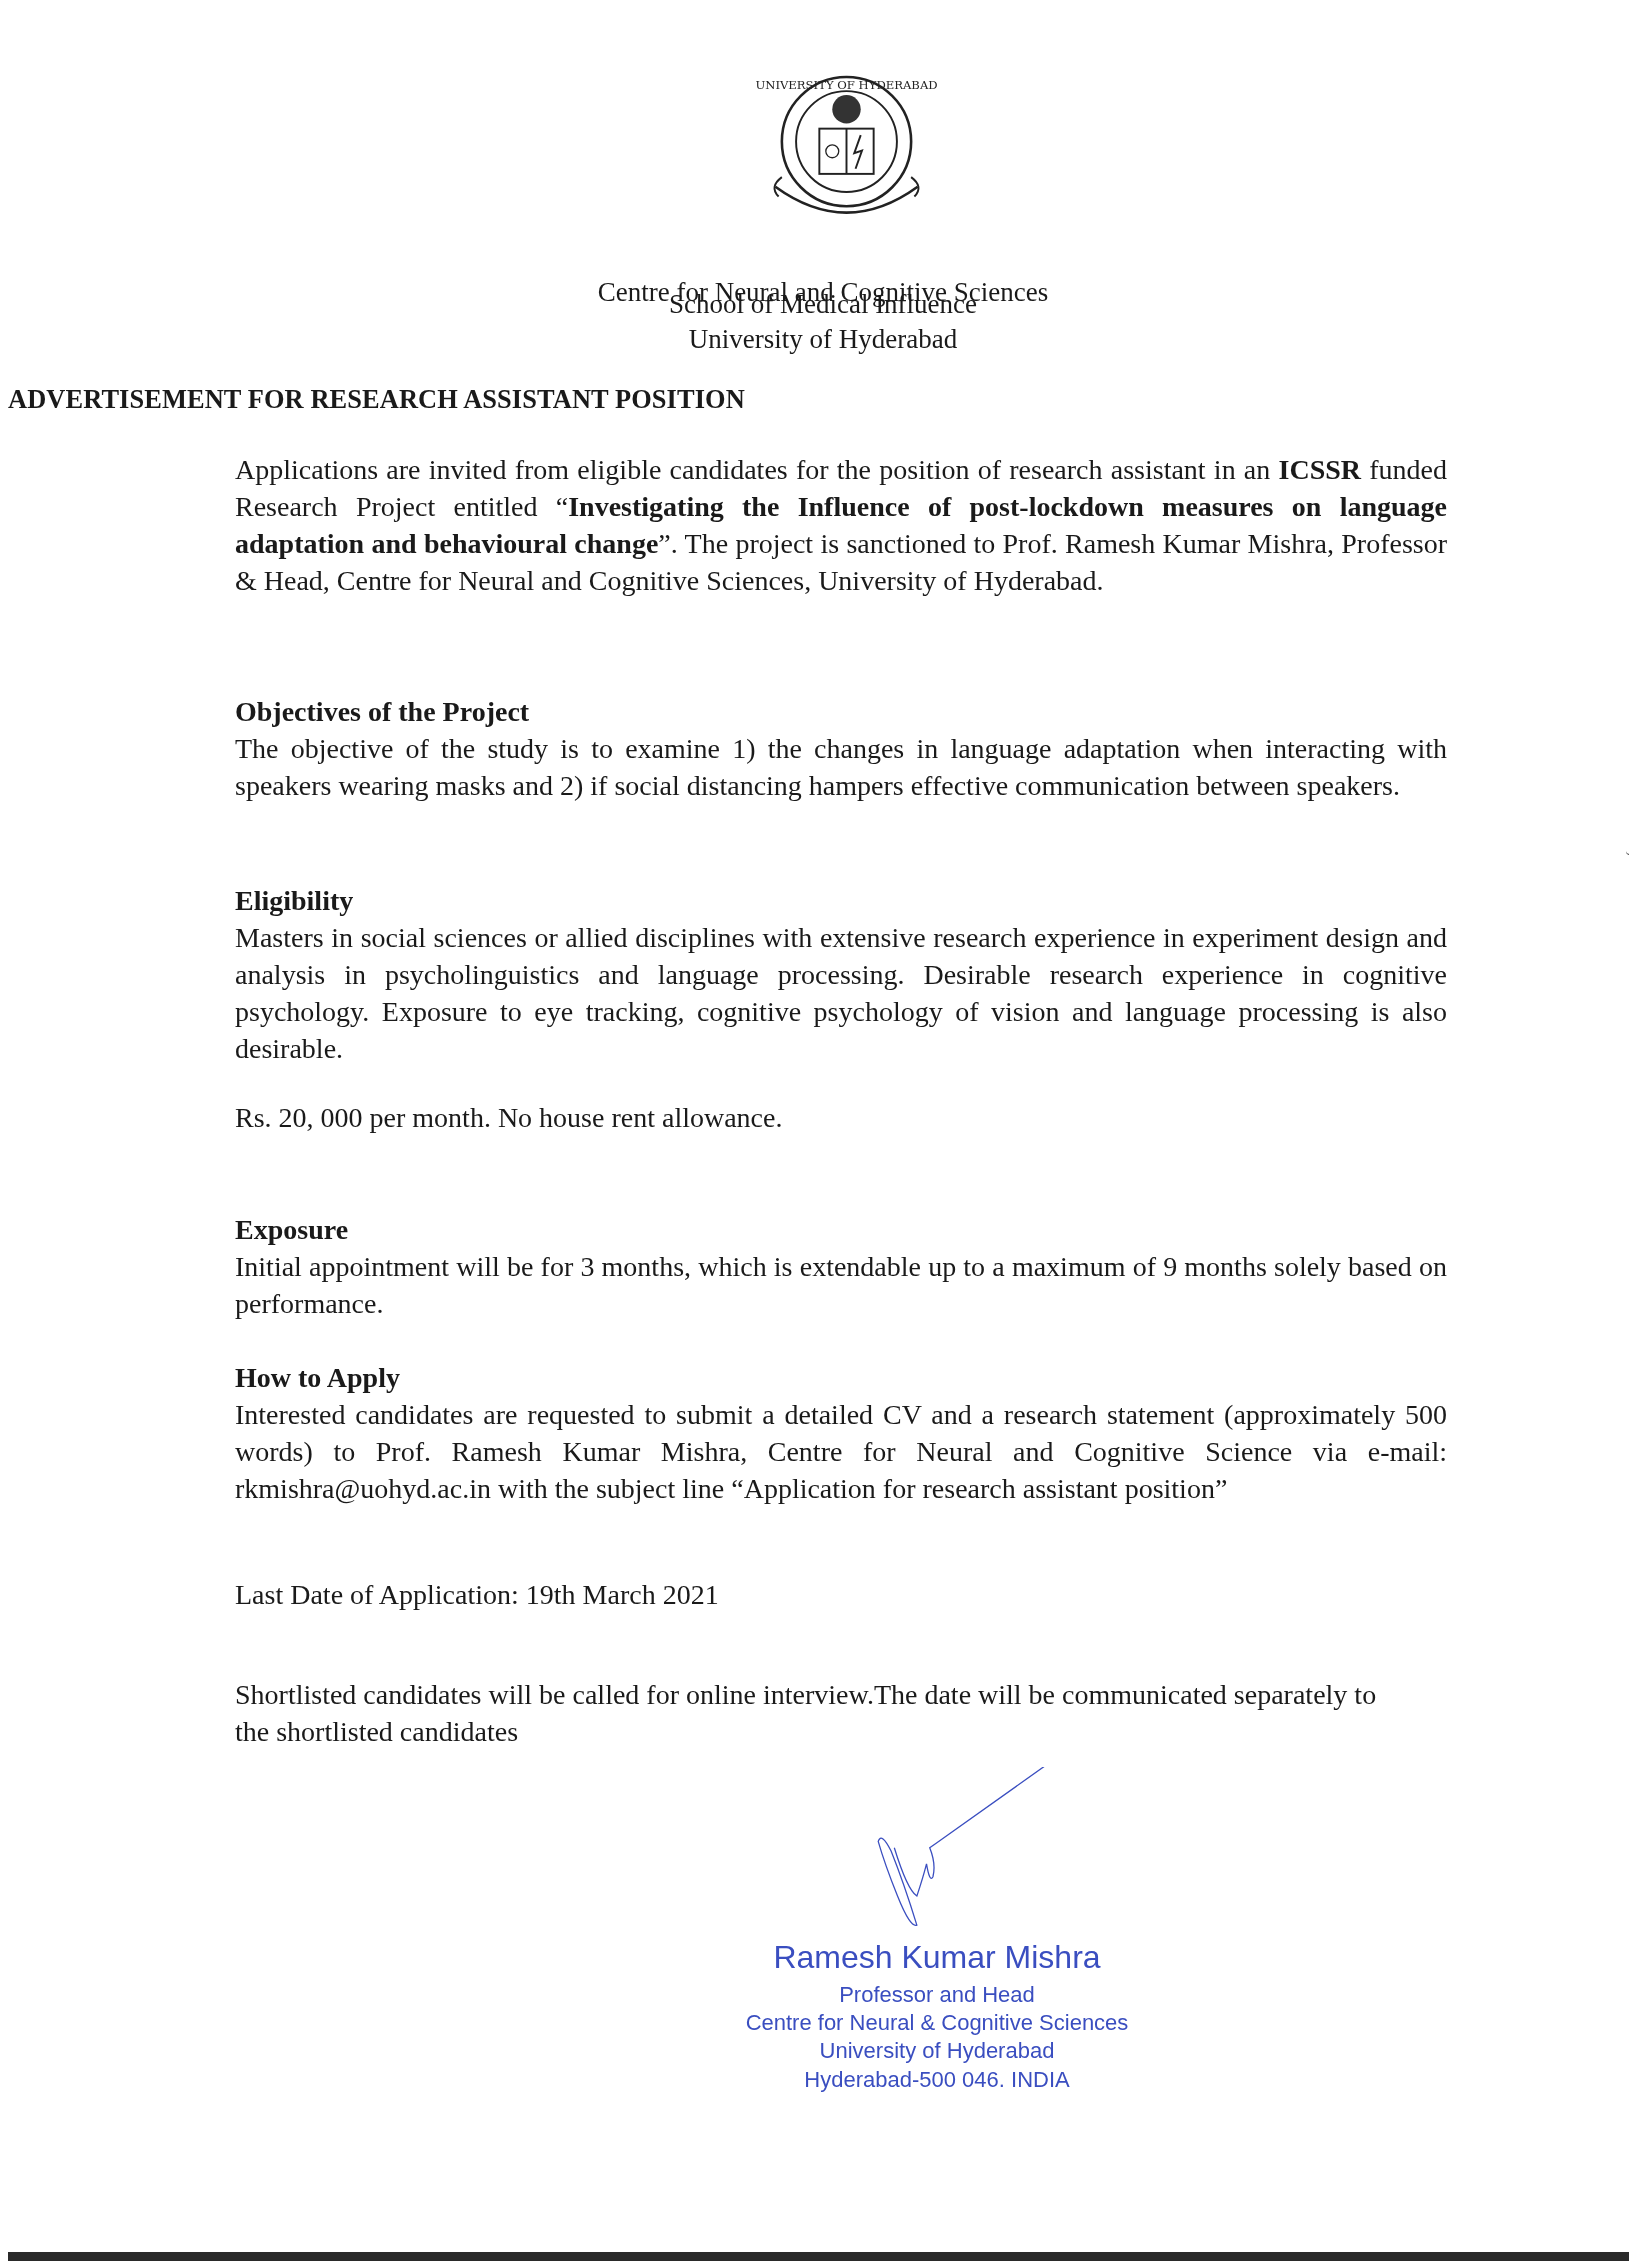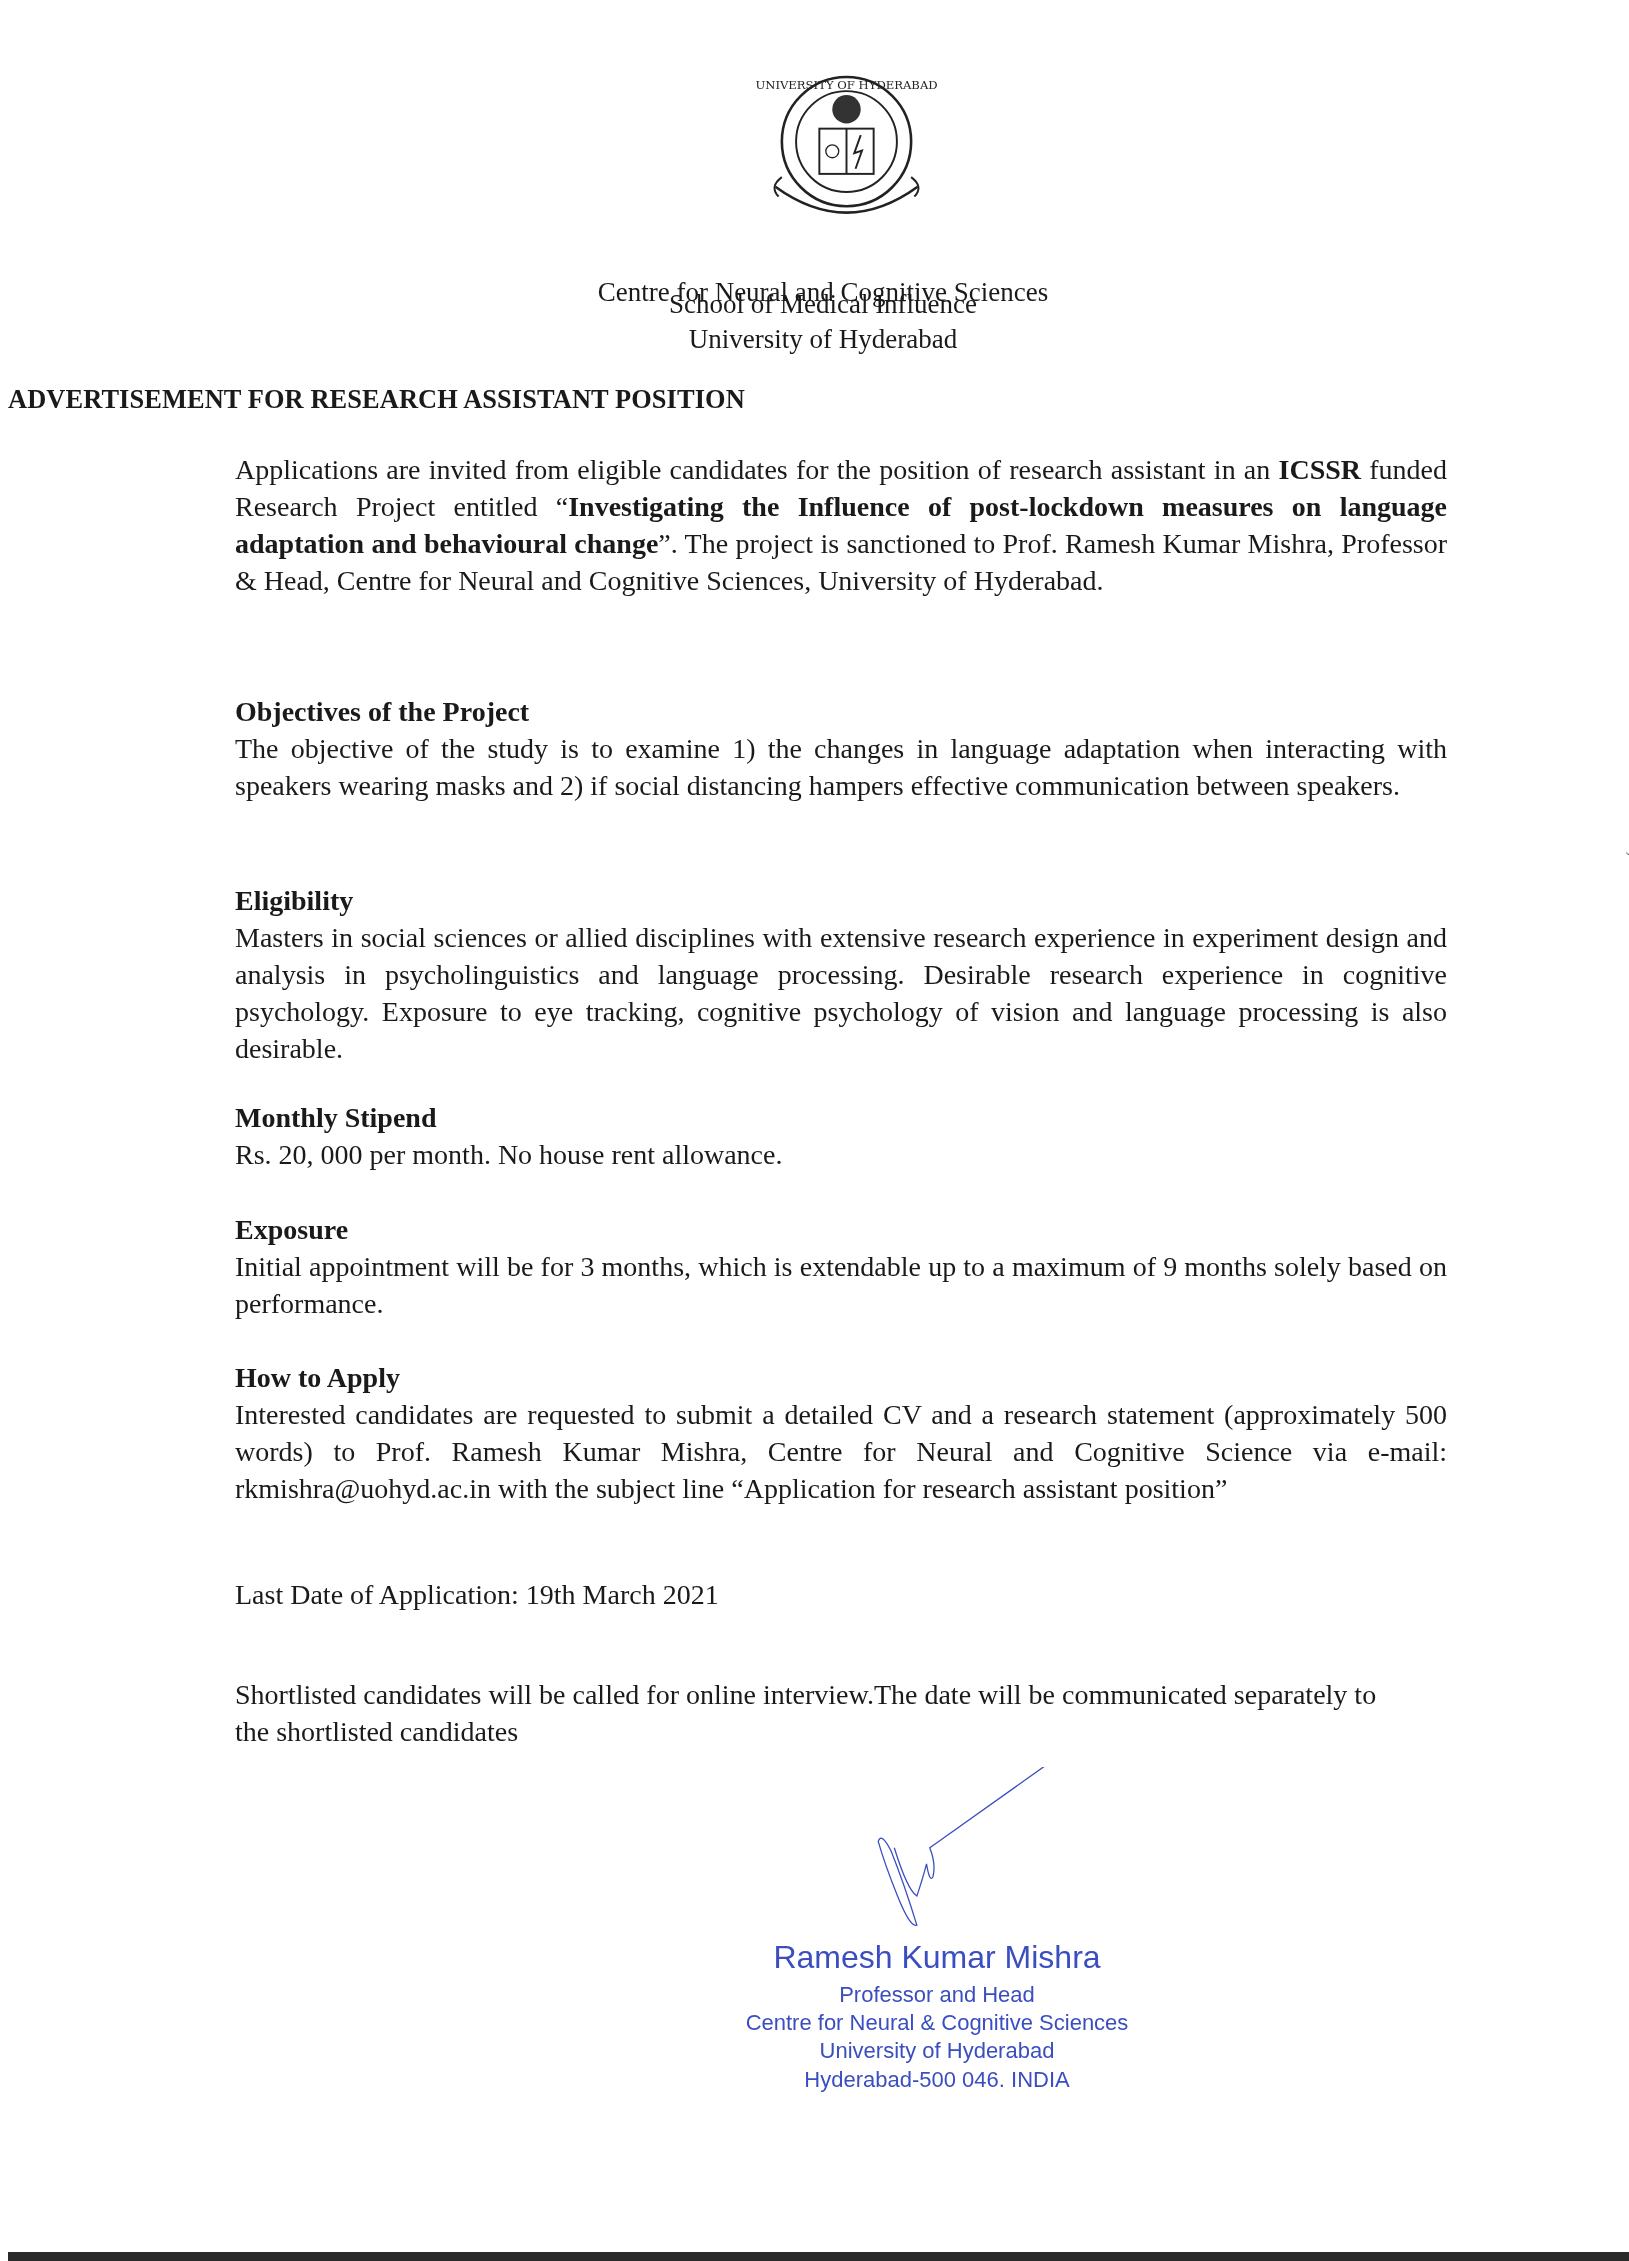--- a/index.html
+++ b/index.html
@@ -80,21 +80,20 @@
     <span class="sec-head">Objectives of the Project</span>
     <span>The objective of the study is to examine 1) the changes in language adaptation when interacting with speakers wearing masks and 2) if social distancing hampers effective communication between speakers.</span>
   </div>
 
   <div class="body-block elig">
     <span class="sec-head">Eligibility</span>
     <span>Masters in social sciences or allied disciplines with extensive research experience in experiment design and analysis in psycholinguistics and language processing. Desirable research experience in cognitive psychology. Exposure to eye tracking, cognitive psychology of vision and language processing is also desirable.</span>
   </div>
 
   <div class="body-block stipend">
-    <span class="sec-head">Monthly Stipend</span>
     <span>Rs. 20, 000 per month. No house rent allowance.</span>
   </div>
 
   <div class="body-block duration">
     <span class="sec-head">Exposure</span>
     <span>Initial appointment will be for 3 months, which is extendable up to a maximum of 9 months solely based on performance.</span>
   </div>
 
   <div class="body-block apply">
     <span class="sec-head">How to Apply</span>

